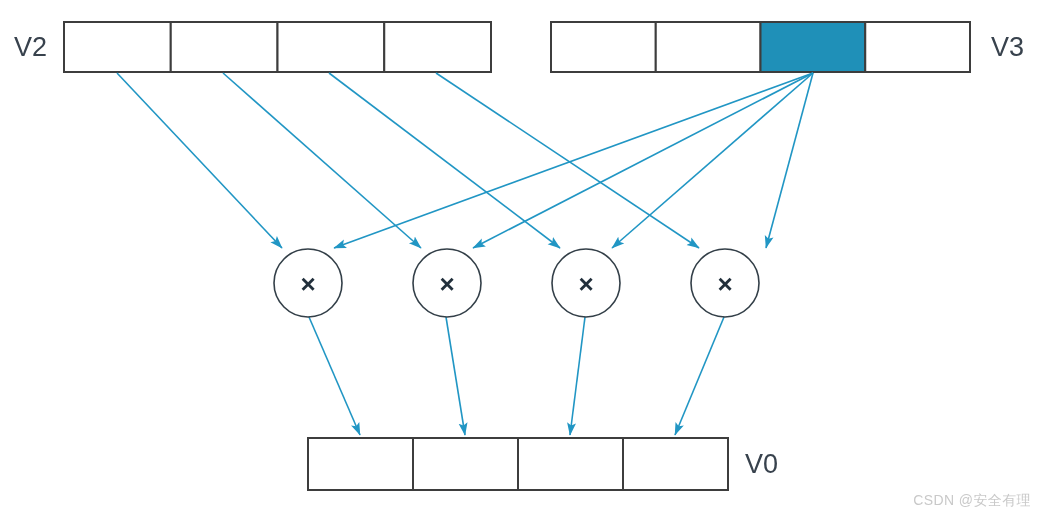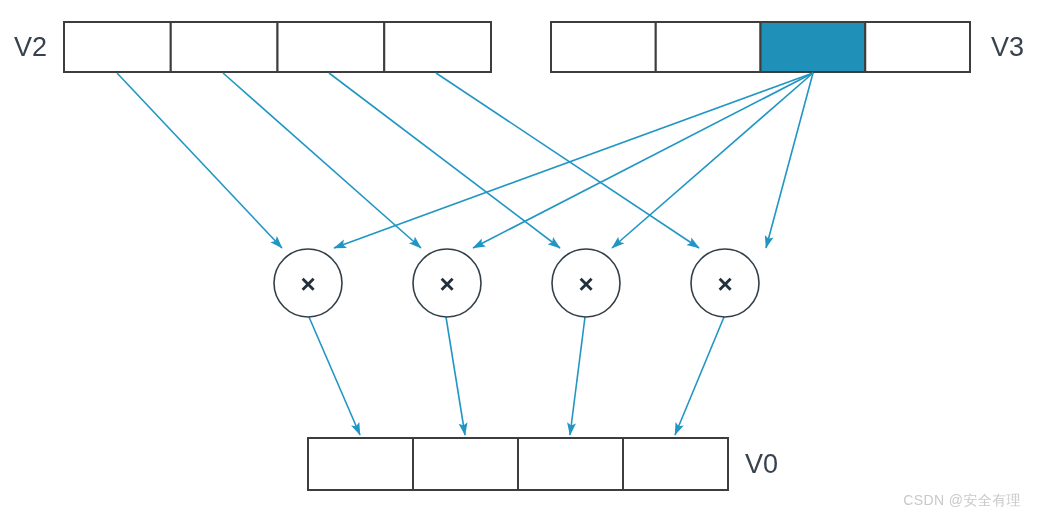--- a/index.html
+++ b/index.html
@@ -32,21 +32,21 @@
   .op-symbol {
     font-family: "Liberation Sans", sans-serif;
     font-size: 26px;
     font-weight: bold;
     fill: #22303c;
     text-anchor: middle;
     dominant-baseline: central;
   }
   .watermark {
     position: absolute;
-    right: 24px;
+    right: 14px;
     bottom: 8px;
     font-family: "Liberation Sans", sans-serif;
     font-size: 14px;
     color: #c9c9c9;
     letter-spacing: 0.4px;
     white-space: nowrap;
     user-select: none;
   }
 </style>
 </head>

